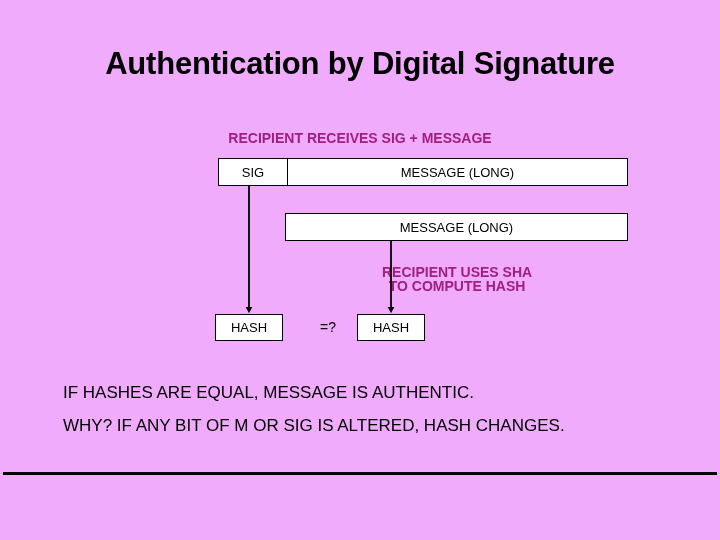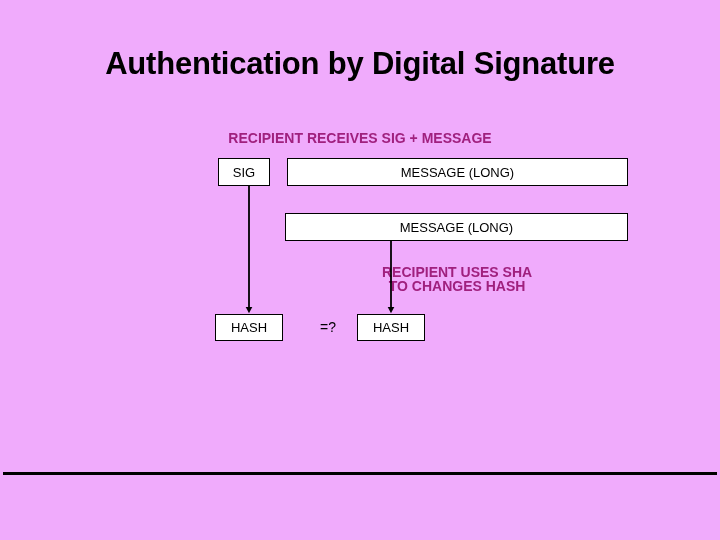--- a/index.html
+++ b/index.html
@@ -50,21 +50,21 @@
     box-sizing: border-box;
     border: 1.6px solid #000000;
     background: #ffffff;
     font-size: 13px;
     color: #000000;
     display: flex;
     align-items: center;
     justify-content: center;
     white-space: nowrap;
   }
-  #box-sig       { left: 218px; top: 158px; width: 52px;  height: 28px; }
+  #box-sig       { left: 218px; top: 158px; width: 70px;  height: 28px; }
   #box-message-1 { left: 287px; top: 158px; width: 341px; height: 28px; }
   #box-message-2 { left: 285px; top: 213px; width: 343px; height: 28px; }
   #box-hash-left { left: 215px; top: 314px; width: 68px;  height: 27px; }
   #box-hash-right{ left: 357px; top: 314px; width: 68px;  height: 27px; }
 
   
   #compare-equals {
     position: absolute;
     left: 305px;
     top: 319px;
@@ -115,36 +115,38 @@
 
   <div class="box" id="box-sig">SIG</div>
 
   <div class="box" id="box-message-1">MESSAGE (LONG)</div>
 
   <div class="box" id="box-message-2">MESSAGE (LONG)</div>
 
 
   <div class="annot" id="annot-sha">
     <div>RECIPIENT USES SHA</div>
-    <div>TO CHANGES HASH</div>
+    <div>TO COMPUTE HASH</div>
   </div>
 
   <svg id="connectors" viewBox="0 0 720 540">
     <defs>
       <marker id="arrowhead" markerWidth="8" markerHeight="8" refX="3.2" refY="4" orient="auto" markerUnits="userSpaceOnUse">
         <path d="M0,0.6 L6.4,4 L0,7.4 Z" fill="#000000"></path>
       </marker>
     </defs>
     <line x1="249" y1="186" x2="249" y2="310" stroke="#000000" stroke-width="1.8" marker-end="url(#arrowhead)"></line>
     <line x1="391" y1="241" x2="391" y2="310" stroke="#000000" stroke-width="1.8" marker-end="url(#arrowhead)"></line>
   </svg>
 
   <div class="box" id="box-hash-left">HASH</div>
 
   <div id="compare-equals">=?</div>
 
   <div class="box" id="box-hash-right">HASH</div>
 
+  <div class="conclusion" id="conclusion-1">IF HASHES ARE EQUAL, MESSAGE IS AUTHENTIC.</div>
 
+  <div class="conclusion" id="conclusion-2">WHY?  IF ANY BIT OF M OR SIG IS ALTERED, HASH CHANGES.</div>
 
   <div id="bottom-rule"></div>
 
 </div>
 
 </body></html>

